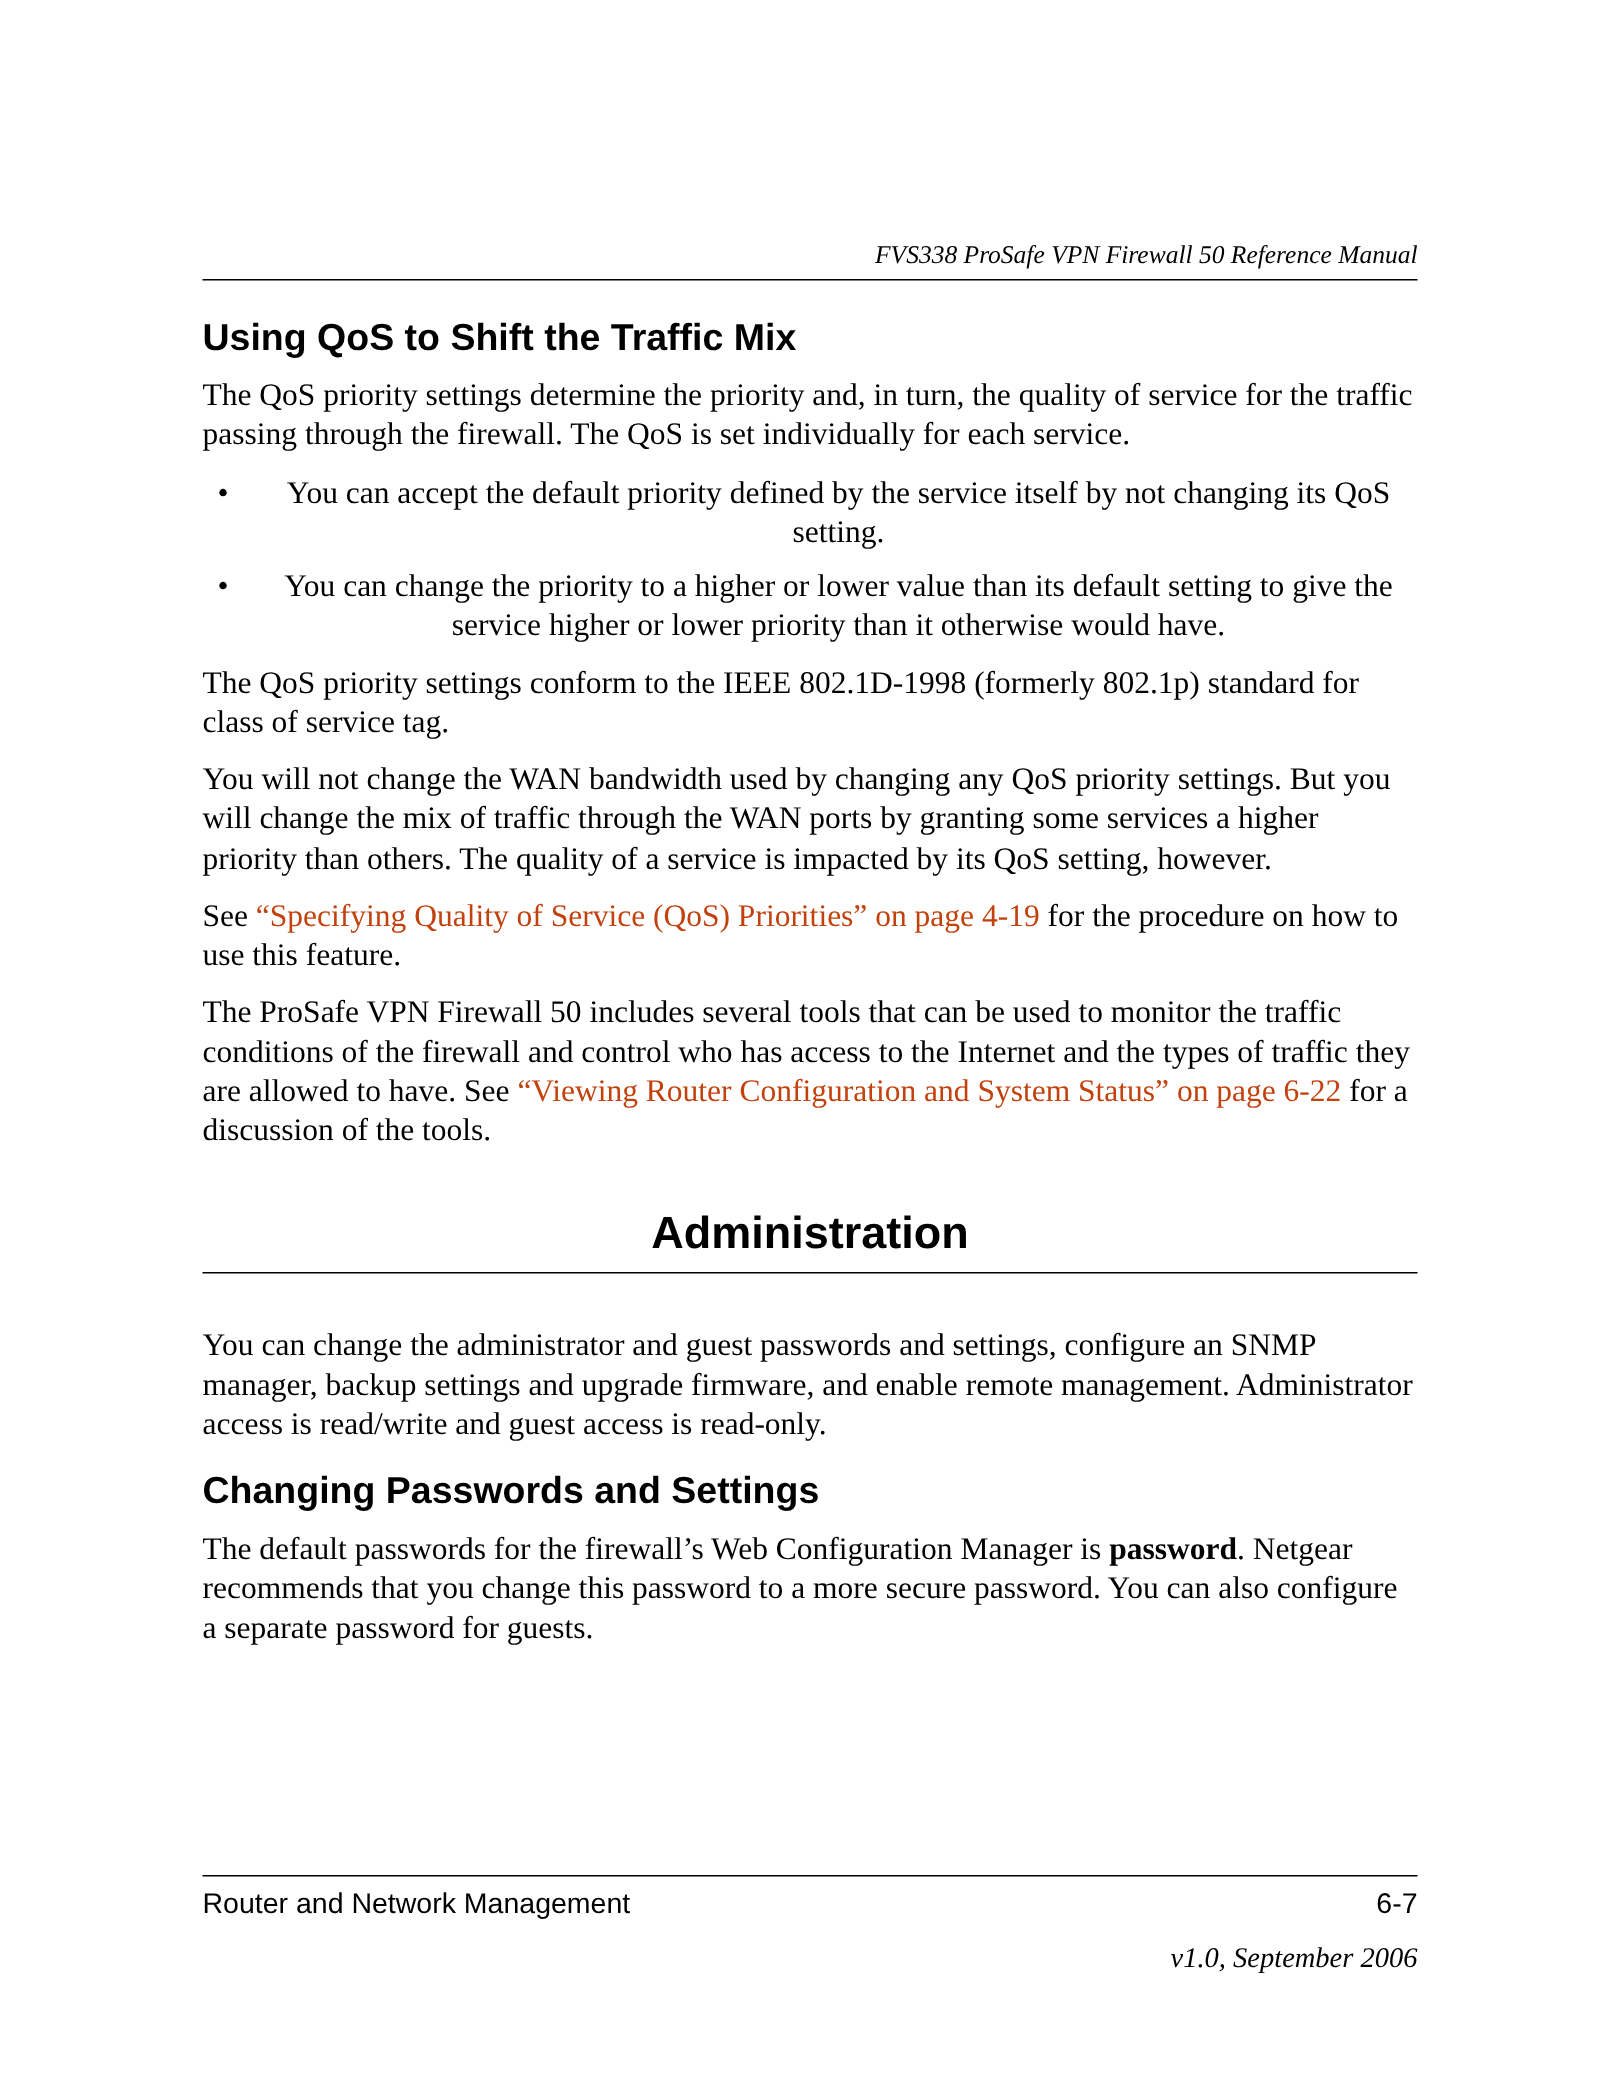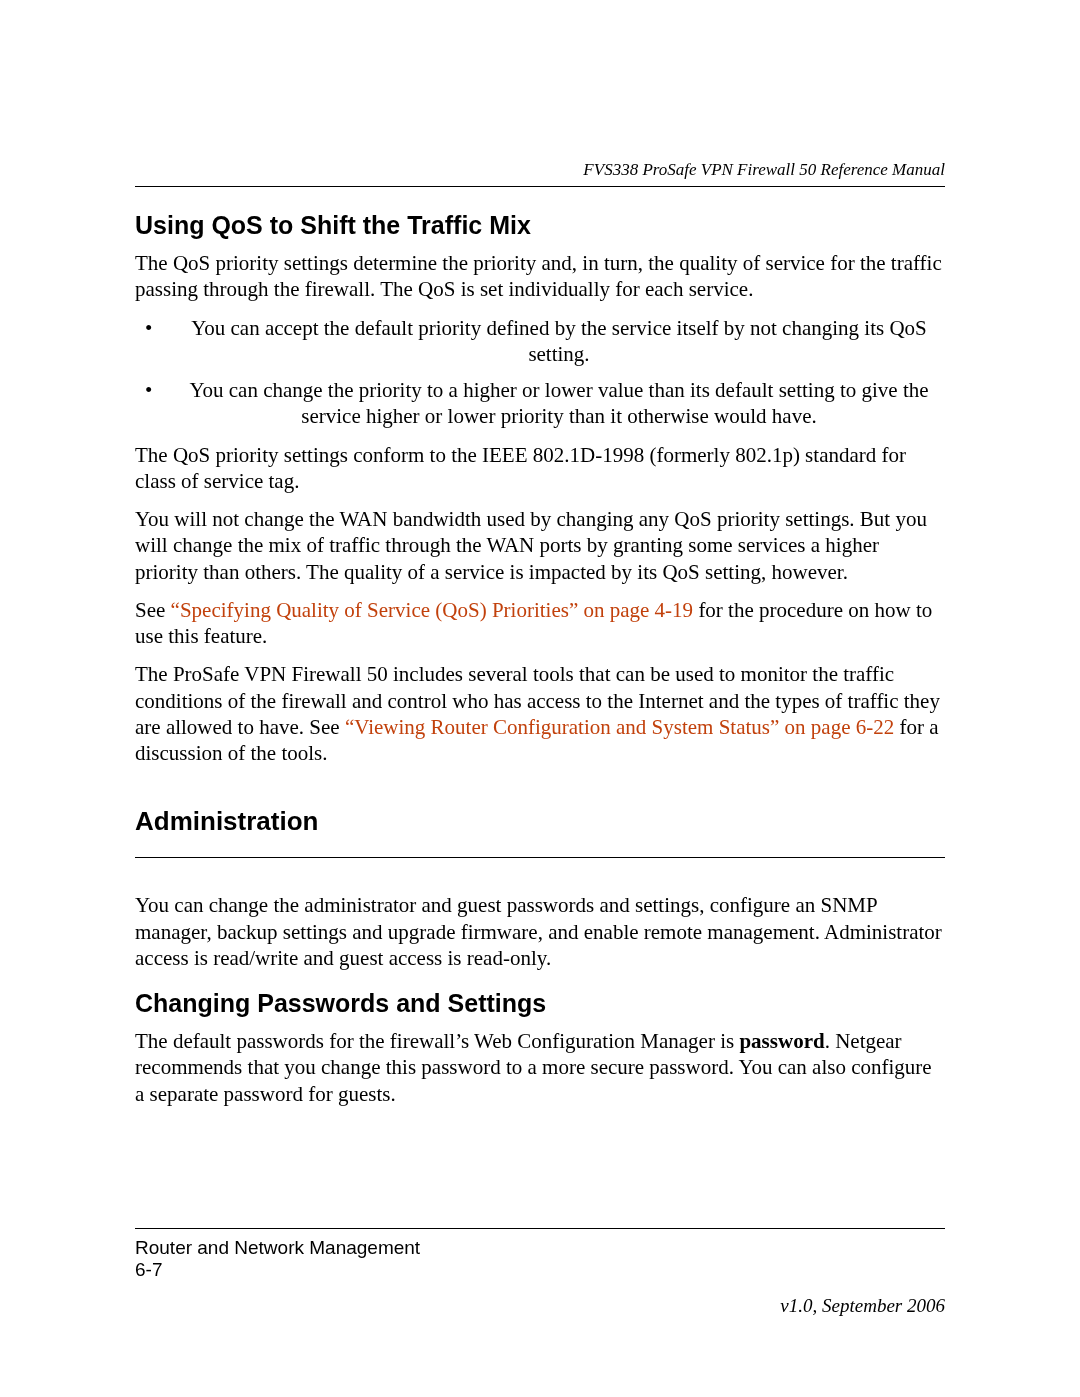--- a/index.html
+++ b/index.html
@@ -29,22 +29,23 @@
   }
   .h2 {
     font-family: Arial, Helvetica, sans-serif;
     font-weight: bold;
     font-size: 25px;
     margin: 18px 0 10px 0;
   }
   .h1 {
     font-family: Arial, Helvetica, sans-serif;
     font-weight: bold;
-    font-size: 26px;
-    margin: 40px 0 20px 0;
+    font-size: 30px;
+    margin: 40px 0 8px 0;
+    text-align: center;
   }
   .h1-rule {
     border: none;
     border-top: 1.5px solid #000;
     margin: 0 0 34px 0;
   }
   p.body {
     font-size: 21px;
     line-height: 1.25;
     margin: 8px 0 12px 0;
@@ -82,21 +83,20 @@
   .footer-rule {
     border: none;
     border-top: 1.5px solid #000;
     margin: 0 0 8px 0;
   }
   .footer-row {
     display: flex;
     justify-content: space-between;
     font-family: Arial, Helvetica, sans-serif;
     font-size: 19px;
-    flex-direction: column;
   }
   .footer-version {
     text-align: right;
     font-style: italic;
     font-size: 19px;
     margin-top: 14px;
     font-family: "Times New Roman", Times, serif;
   }
 </style>
 </head>

